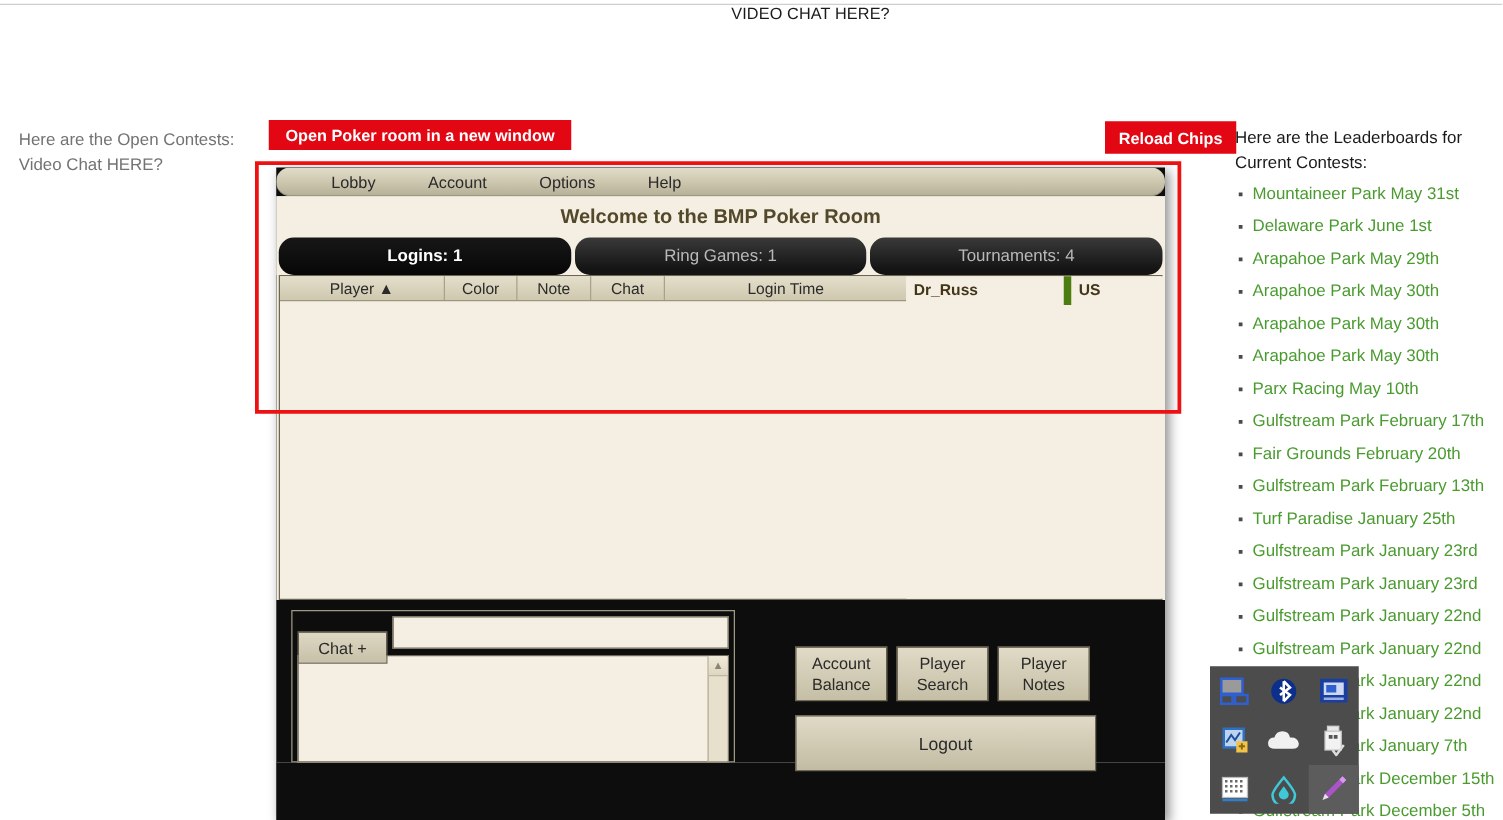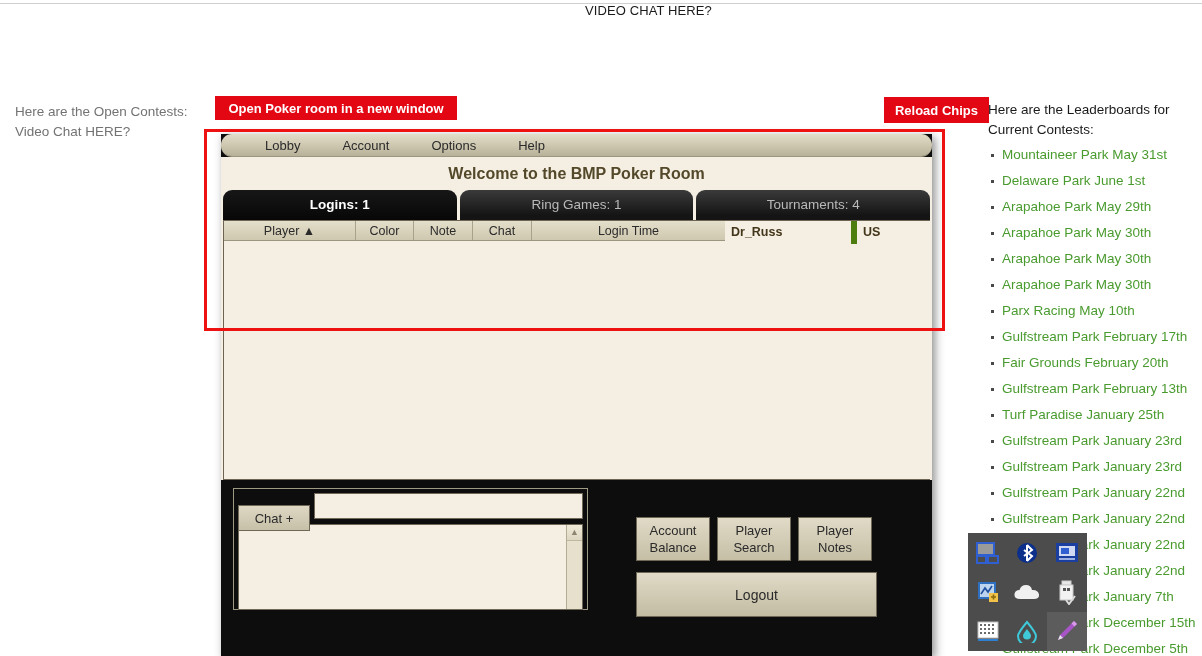--- a/index.html
+++ b/index.html
@@ -155,20 +155,21 @@
   }
   .tab {
     flex: 1 1 0;
     height: 30px;
     line-height: 30px;
     text-align: center;
     border-top-left-radius: 9px; border-top-right-radius: 9px;
     font-size: 13.5px;
     cursor: pointer;
     white-space: nowrap;
+    border-radius: 12px;
   }
   .tab.active {
     background: linear-gradient(to bottom, #171717 0%, #070707 100%);
     color: #ffffff; font-weight: bold;
   }
   .tab.inactive {
     background: linear-gradient(to bottom, #3a3a3a 0%, #141414 85%);
     color: #b9b9b9;
   }
 

